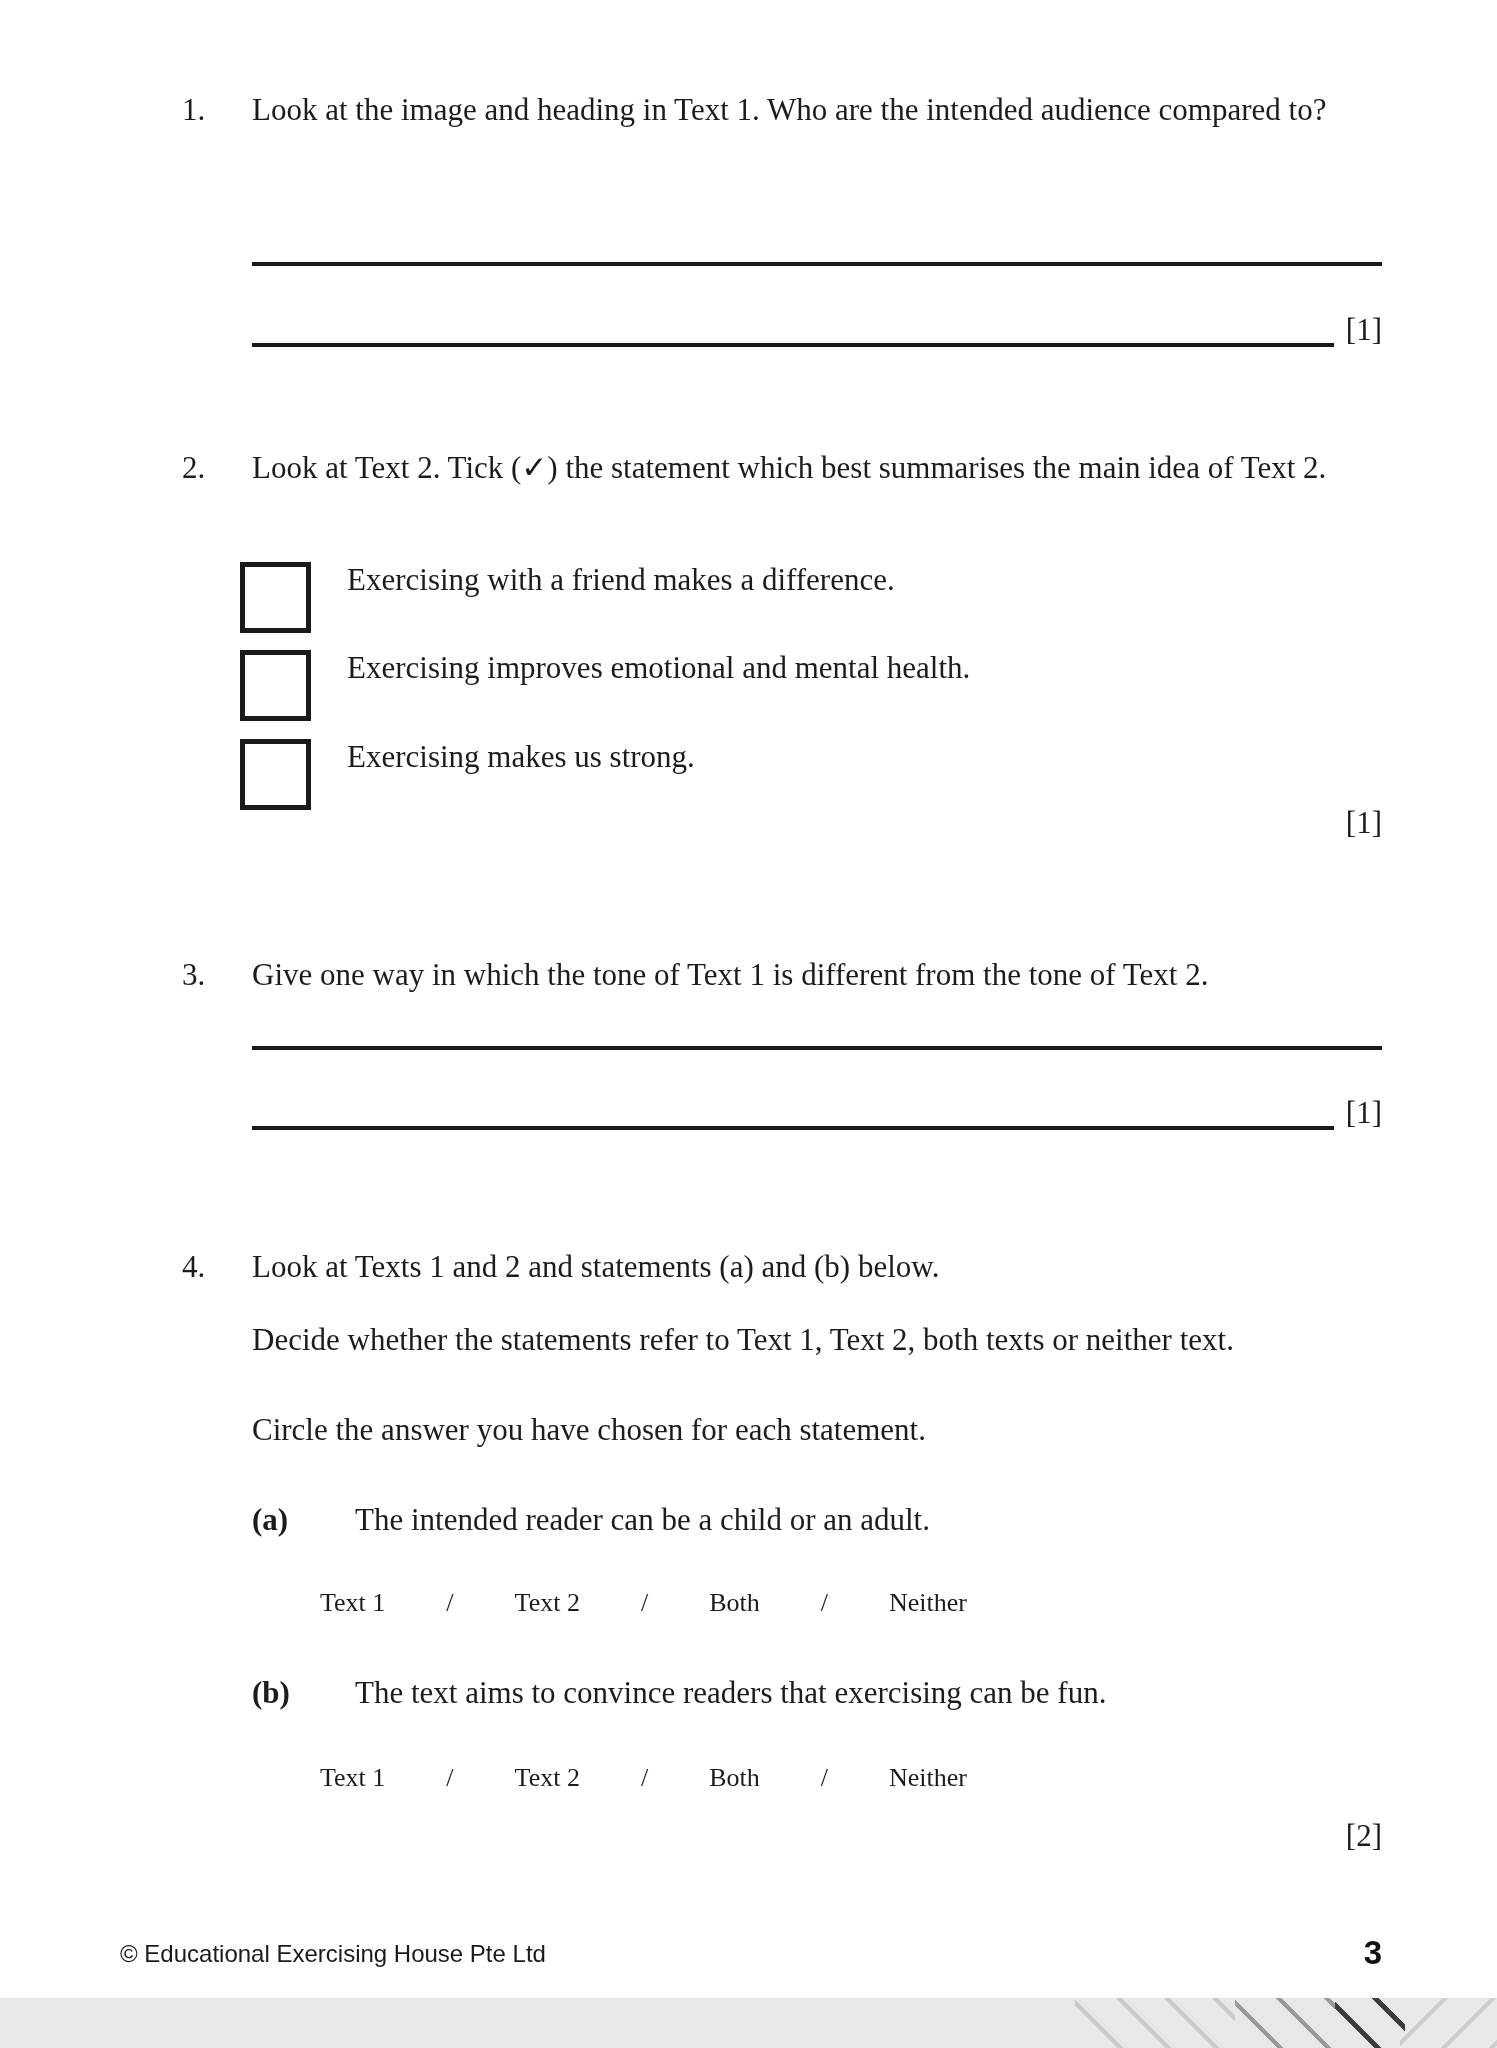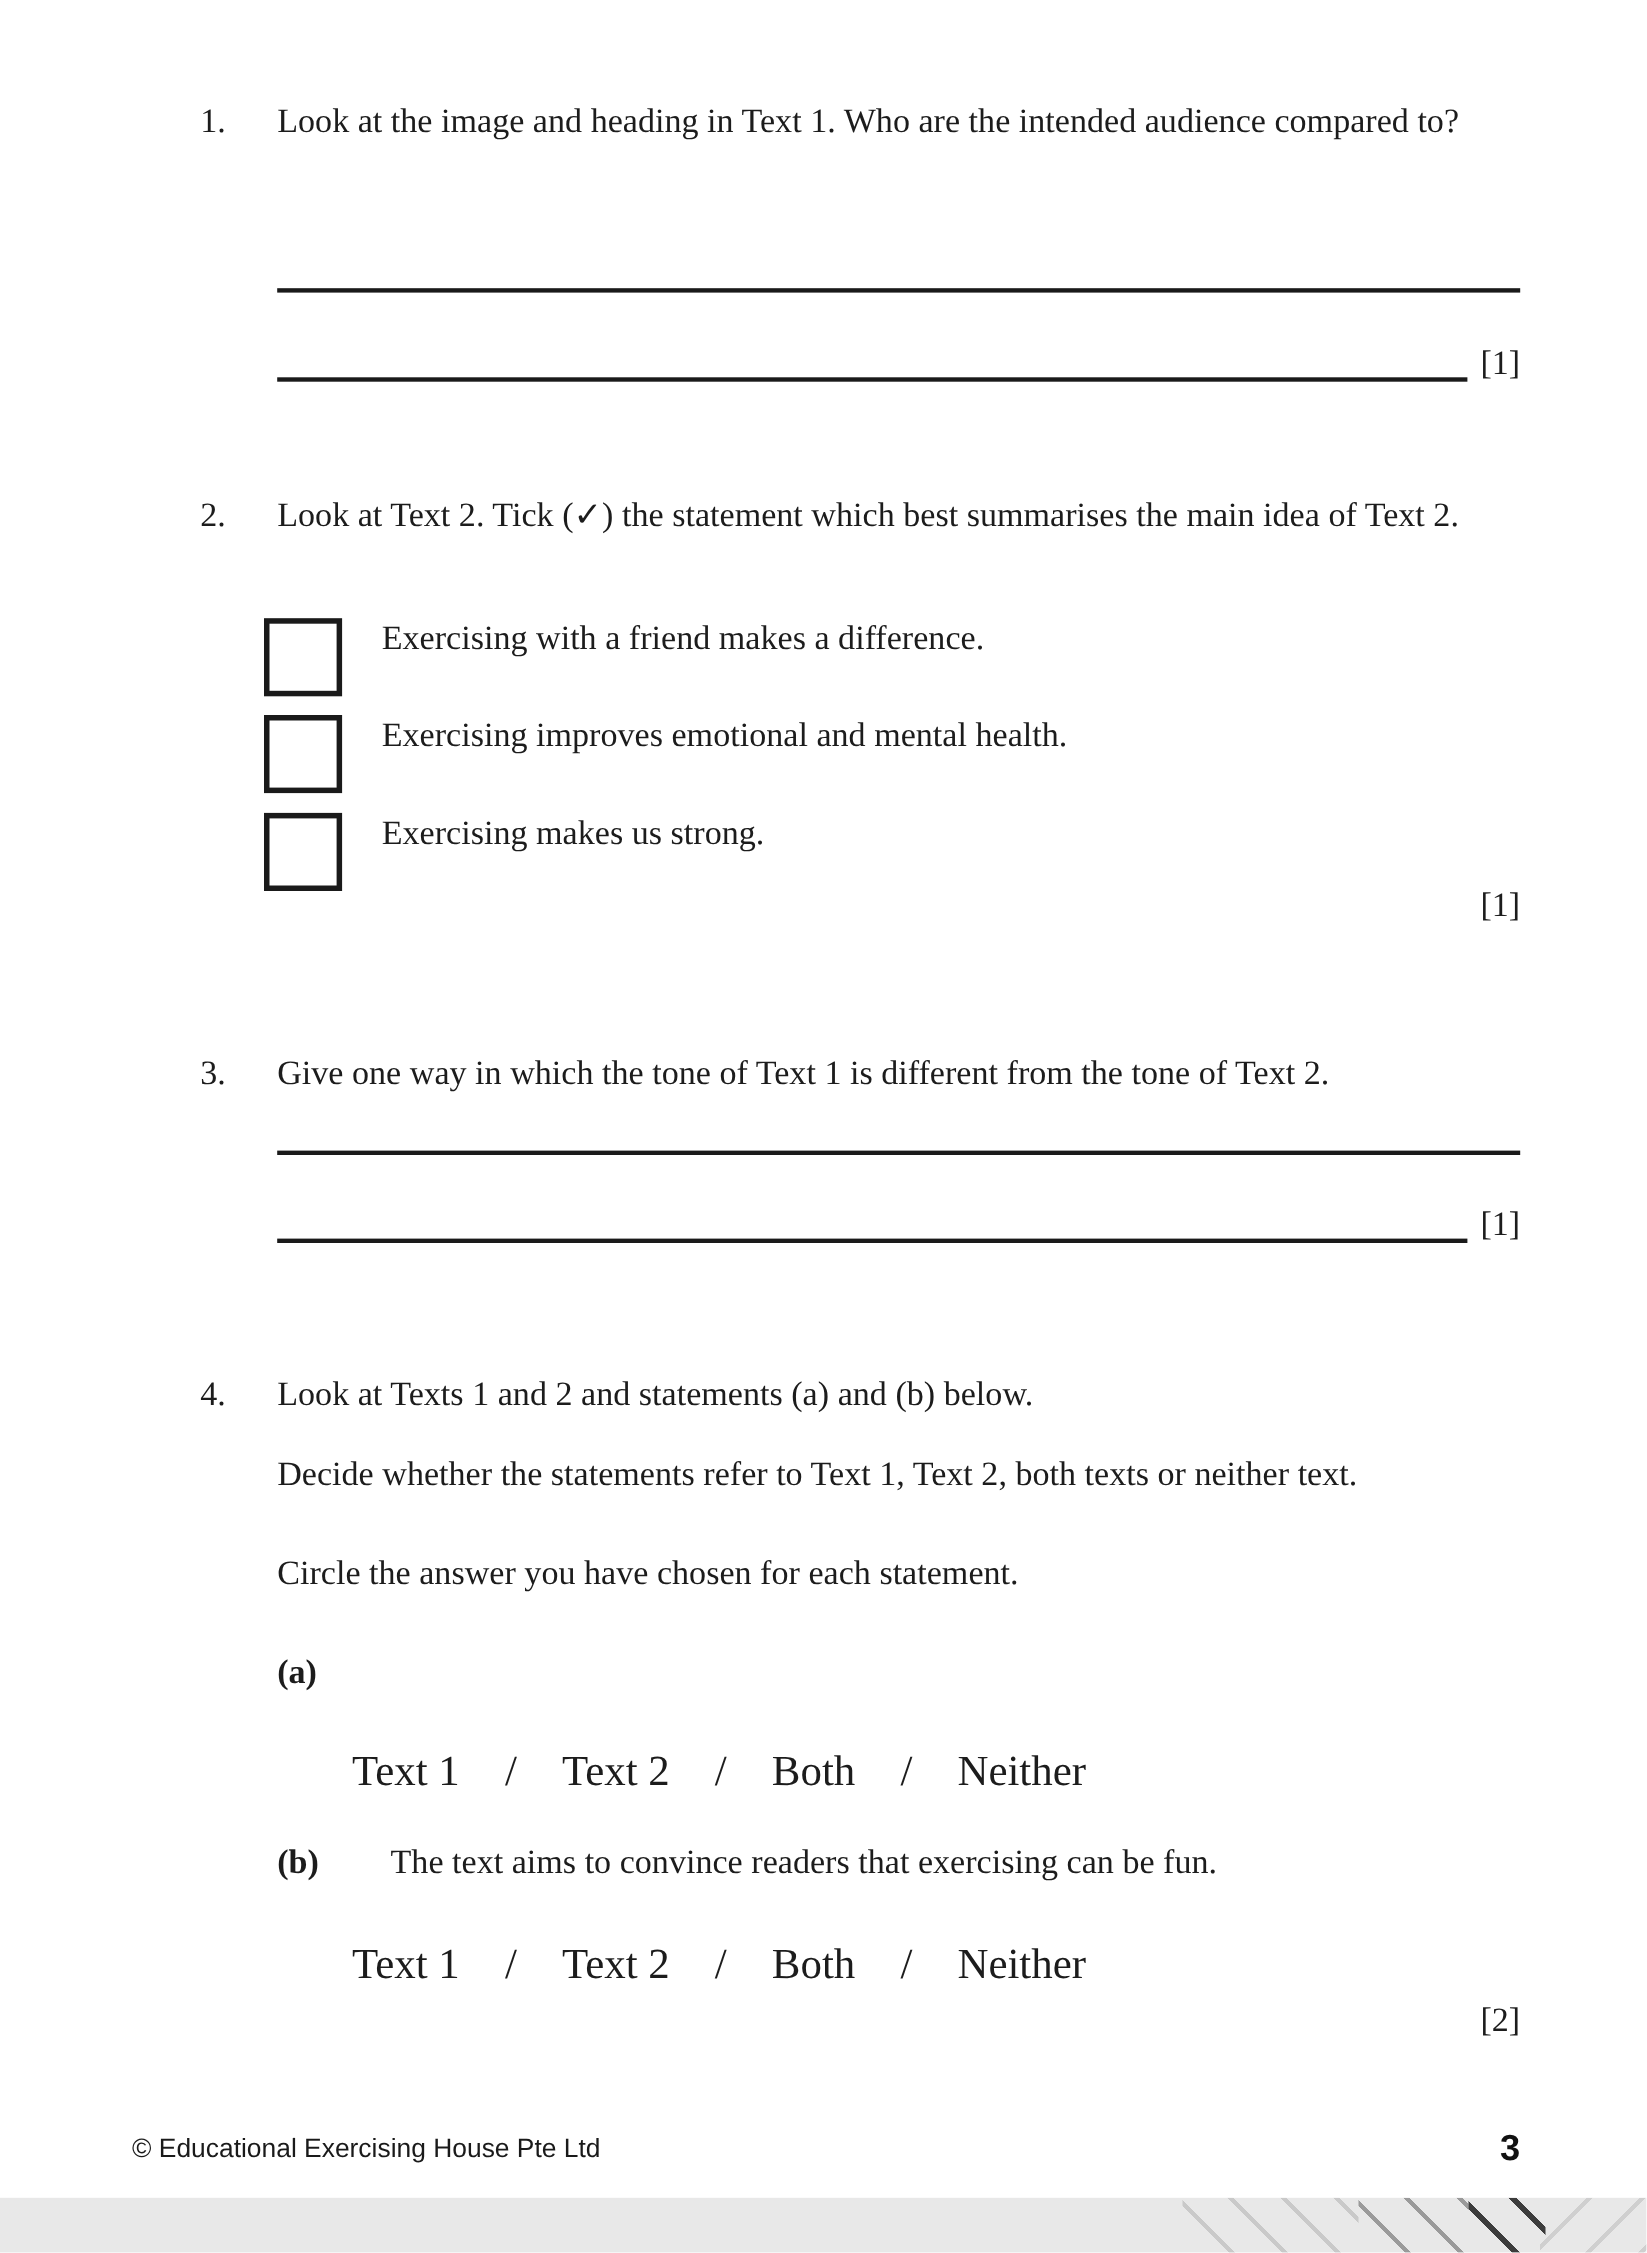--- a/index.html
+++ b/index.html
@@ -45,22 +45,22 @@
   .checkbox {
     width: 71px; height: 71px; box-sizing: border-box;
     border: 5px solid #1a1a1a; background: #ffffff; flex: 0 0 auto;
   }
   .check-label { margin-left: 36px; font-size: 31px; white-space: nowrap; }
 
   .part-label { position: absolute; left: 252px; font-size: 31px; font-weight: bold; }
   .part-statement { position: absolute; left: 355px; font-size: 31px; white-space: nowrap; }
   .choices-row {
     position: absolute; left: 320px;
-    display: flex; gap: 41px; align-items: baseline;
-    font-size: 39px;
+    display: flex; gap: 61px; align-items: baseline;
+    font-size: 26px;
   }
   .choice { white-space: nowrap; }
   .choice-sep { color: #1c1c1c; }
 
   .footer-copy {
     position: absolute; left: 120px; top: 1940px;
     font-family: "Liberation Sans", sans-serif;
     font-size: 24px; color: #1a1a1a;
   }
   .page-num {
@@ -139,20 +139,21 @@
   </div>
 
   <div class="qblock" style="top:1242px;">
     <span class="qnum">4.</span>
     <div class="qtext oneline">Look at Texts 1 and 2 and statements (a) and (b) below.</div>
   </div>
   <div class="abs oneline" style="top:1322px; left:252px; font-size:31px;">Decide whether the statements refer to Text 1, Text 2, both texts or neither text.</div>
   <div class="abs oneline" style="top:1412px; left:252px; font-size:31px;">Circle the answer you have chosen for each statement.</div>
 
   <span class="part-label" style="top:1502px;">(a)</span>
+  <span class="part-statement" style="top:1502px;">The intended reader can be a child or an adult.</span>
   <div class="choices-row" style="top:1588px;">
     <span class="choice">Text 1</span>
     <span class="choice-sep">/</span>
     <span class="choice">Text 2</span>
     <span class="choice-sep">/</span>
     <span class="choice">Both</span>
     <span class="choice-sep">/</span>
     <span class="choice">Neither</span>
   </div>
 

